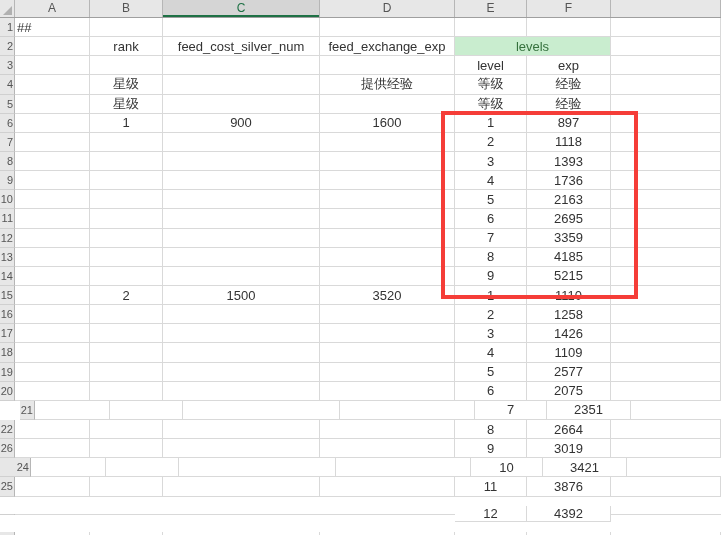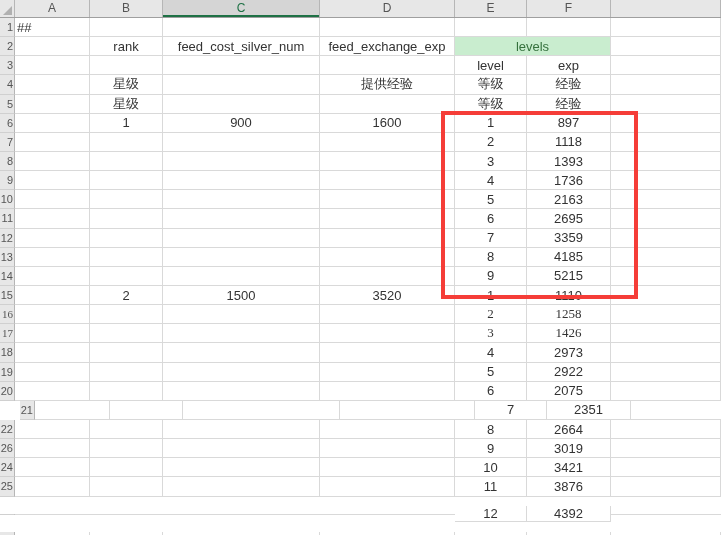--- a/index.html
+++ b/index.html
@@ -286,66 +286,66 @@
           <span>15</span>
         </div>
         <div class="cell" style="width: 75px;"></div>
         <div class="cell" style="width: 73px;">2</div>
         <div class="cell" style="width: 157px;">1500</div>
         <div class="cell" style="width: 135px;">3520</div>
         <div class="cell" style="width: 72px;">1</div>
         <div class="cell" style="width: 84px;">1110</div>
         <div class="cell" style="width: 110px;"></div>
       </div>
-      <div class="row" style="height: 19.148px; font-family: Liberation Serif, serif;">
+      <div class="row" style="height: 19.148px;">
         <div class="row-hdr" style="width: 15px;">
           <span>16</span>
         </div>
         <div class="cell" style="width: 75px;"></div>
         <div class="cell" style="width: 73px;"></div>
         <div class="cell" style="width: 157px;"></div>
         <div class="cell" style="width: 135px;"></div>
         <div class="cell" style="width: 72px;">2</div>
         <div class="cell" style="width: 84px;">1258</div>
         <div class="cell" style="width: 110px;"></div>
       </div>
-      <div class="row" style="height: 19.148px; font-family: Liberation Serif, serif;">
+      <div class="row" style="height: 19.148px;">
         <div class="row-hdr" style="width: 15px;">
           <span>17</span>
         </div>
         <div class="cell" style="width: 75px;"></div>
         <div class="cell" style="width: 73px;"></div>
         <div class="cell" style="width: 157px;"></div>
         <div class="cell" style="width: 135px;"></div>
         <div class="cell" style="width: 72px;">3</div>
         <div class="cell" style="width: 84px;">1426</div>
         <div class="cell" style="width: 110px;"></div>
       </div>
       <div class="row" style="height: 19.148px;">
         <div class="row-hdr" style="width: 15px;">
           <span>18</span>
         </div>
         <div class="cell" style="width: 75px;"></div>
         <div class="cell" style="width: 73px;"></div>
         <div class="cell" style="width: 157px;"></div>
         <div class="cell" style="width: 135px;"></div>
         <div class="cell" style="width: 72px;">4</div>
-        <div class="cell" style="width: 84px;">2973</div>
+        <div class="cell" style="width: 84px;">1109</div>
         <div class="cell" style="width: 110px;"></div>
       </div>
       <div class="row" style="height: 19.148px;">
         <div class="row-hdr" style="width: 15px;">
           <span>19</span>
         </div>
         <div class="cell" style="width: 75px;"></div>
         <div class="cell" style="width: 73px;"></div>
         <div class="cell" style="width: 157px;"></div>
         <div class="cell" style="width: 135px;"></div>
         <div class="cell" style="width: 72px;">5</div>
-        <div class="cell" style="width: 84px;">2922</div>
+        <div class="cell" style="width: 84px;">2577</div>
         <div class="cell" style="width: 110px;"></div>
       </div>
       <div class="row" style="height: 19.148px;">
         <div class="row-hdr" style="width: 15px;">
           <span>20</span>
         </div>
         <div class="cell" style="width: 75px;"></div>
         <div class="cell" style="width: 73px;"></div>
         <div class="cell" style="width: 157px;"></div>
         <div class="cell" style="width: 135px;"></div>
@@ -383,21 +383,21 @@
         </div>
         <div class="cell" style="width: 75px;"></div>
         <div class="cell" style="width: 73px;"></div>
         <div class="cell" style="width: 157px;"></div>
         <div class="cell" style="width: 135px;"></div>
         <div class="cell" style="width: 72px;">9</div>
         <div class="cell" style="width: 84px;">3019</div>
         <div class="cell" style="width: 110px;"></div>
       </div>
       <div class="row" style="height: 19.148px;">
-        <div class="row-hdr" style="width: 15px;">
+        <div class="row-hdr" style="width: 31px;">
           <span>24</span>
         </div>
         <div class="cell" style="width: 75px;"></div>
         <div class="cell" style="width: 73px;"></div>
         <div class="cell" style="width: 157px;"></div>
         <div class="cell" style="width: 135px;"></div>
         <div class="cell" style="width: 72px;">10</div>
         <div class="cell" style="width: 84px;">3421</div>
         <div class="cell" style="width: 110px;"></div>
       </div>

